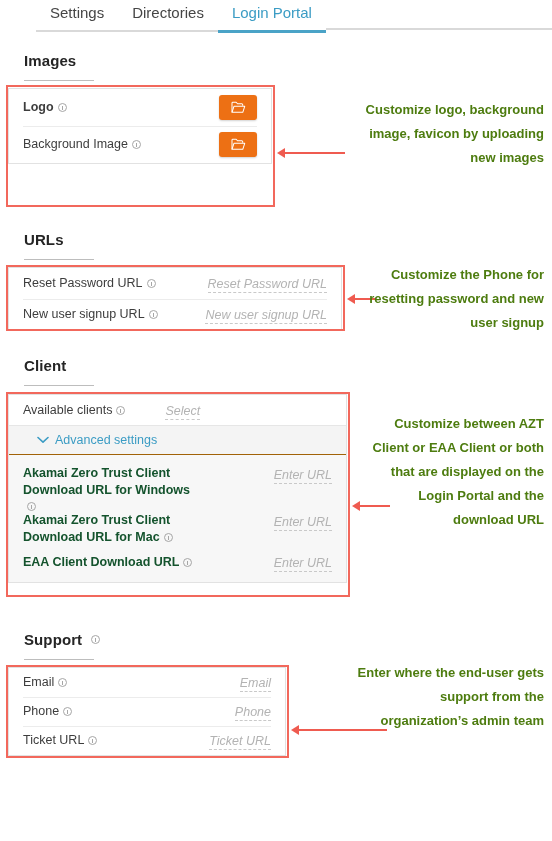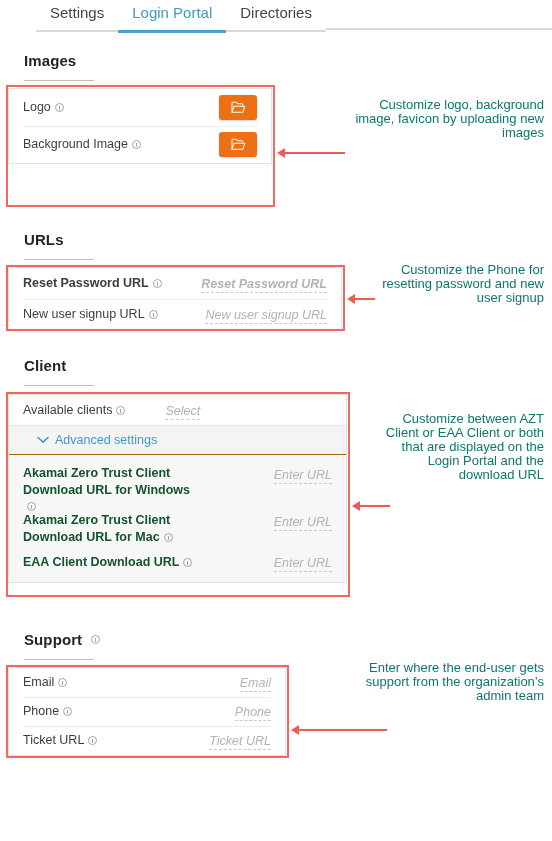--- a/index.html
+++ b/index.html
@@ -149,24 +149,24 @@
   .adv-label {
     font-size: 12.5px;
     color: #3b9cc4;
   }
   .client-body { background: #f7f7f7; padding-bottom: 6px; }
   .client-body .row::before { display: none; }
 
   
   .anno {
     position: absolute;
-    color: #0f766e;
-    font-weight: normal;
+    color: #4d7c0f;
+    font-weight: bold;
     font-size: 13px;
-    line-height: 14px;
+    line-height: 24px;
     text-align: right;
     font-family: "Liberation Sans", sans-serif;
   }
   .hl-box {
     position: absolute;
     border: 2px solid #f2685c;
     pointer-events: none;
   }
   .arrow { position: absolute; }
   .arrow .shaft {
@@ -182,34 +182,34 @@
     border-top: 5px solid transparent;
     border-bottom: 5px solid transparent;
     border-right: 8px solid #ef5b50;
   }
 </style>
 </head>
 <body>
 
 <div class="tabbar">
   <div class="tab">Settings</div>
+  <div class="tab">Directories</div>
   <div class="tab active">Login Portal</div>
-  <div class="tab">Directories</div>
   <div class="tabbar-fill"></div>
 </div>
 
 <div class="section-head" style="left:24px; top:52px;">
   <div class="head-row">
     <span>Images</span>
   </div>
   <span class="rule"></span>
 </div>
 
 <div class="panel" style="left:8px; top:88px; width:264px;">
-  <div class="row" style="height:37px;">
+  <div class="row" style="height:37px;font-weight:bold;">
     <div class="row-label">
       <span class="txt">Logo</span>
       <span class="info"></span>
     </div>
     <div class="row-value">
       <button class="folder-btn">
         <svg width="15" height="13" viewBox="0 0 16 14">
           <path d="M1 12.2V2.2a.9.9 0 0 1 .9-.9h3.6l1.4 1.7h4.7a.9.9 0 0 1 .9.9v1.2" fill="none" stroke="#ffffff" stroke-width="1.1" stroke-linejoin="round"></path>
           <path d="M1 12.2l2.1-6.5h11.6l-2.1 6.5z" fill="none" stroke="#ffffff" stroke-width="1.1" stroke-linejoin="round"></path>
         </svg>
@@ -240,21 +240,21 @@
 <div class="anno" style="left:352px; top:98px; width:192px;">Customize logo, background image, favicon by uploading new images</div>
 
 <div class="section-head" style="left:24px; top:231px;">
   <div class="head-row">
     <span>URLs</span>
   </div>
   <span class="rule"></span>
 </div>
 
 <div class="panel" style="left:8px; top:267px; width:334px;">
-  <div class="row" style="height:31px;font-weight:bold;">
+  <div class="row" style="height:31px;">
     <div class="row-label">
       <span class="txt">Reset Password URL</span>
       <span class="info"></span>
     </div>
     <div class="row-value">
       <span class="placeholder">Reset Password URL</span>
     </div>
   </div>
   <div class="row" style="height:31px;">
     <div class="row-label">

